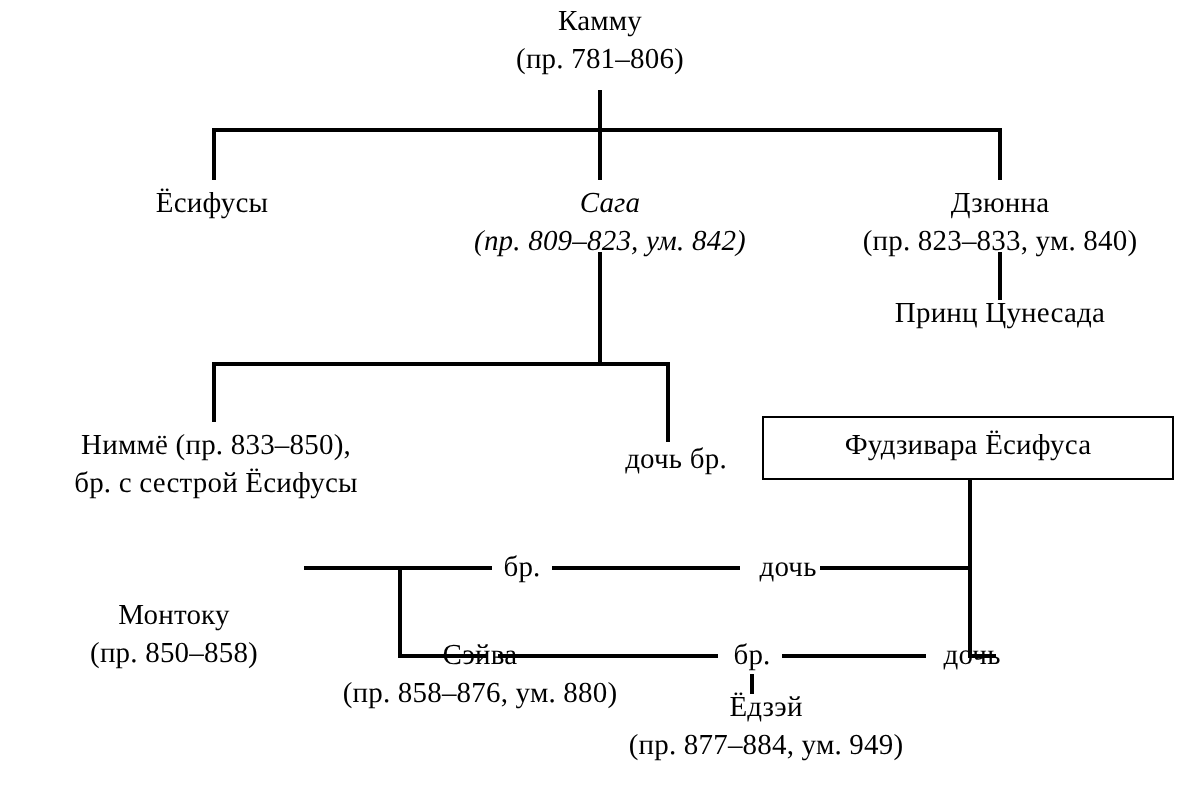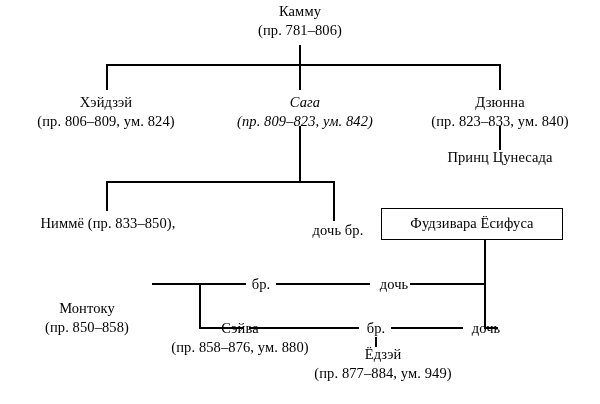--- a/index.html
+++ b/index.html
@@ -49,47 +49,47 @@
 <body>
 
 <div id="stage">
 
   <div class="node" style="left:230px; top:2px; width:140px;">
     <span class="l1">Камму</span>
     <span class="l2">(пр. 781–806)</span>
   </div>
 
   <div class="node" style="left:6px; top:93px; width:200px;">
-    <span class="l1">Хэйдзэй</span>
-    <span class="l2">(пр. 806–809, ум. 824)</span>
+    <span class="l1">Ёсифусы</span>
   </div>
 
   <div class="node" style="left:205px; top:93px; width:200px;font-style:italic;">
     <span class="l1">Сага</span>
     <span class="l2">(пр. 809–823, ум. 842)</span>
   </div>
 
   <div class="node" style="left:401px; top:93px; width:198px;">
     <span class="l1">Дзюнна</span>
     <span class="l2">(пр. 823–833, ум. 840)</span>
   </div>
 
   <div class="node" style="left:410px; top:148px; width:180px;">
     <span class="l1">Принц Цунесада</span>
   </div>
 
   <div class="node" style="left:2px; top:214px; width:212px;">
     <span class="l1">Ниммё (пр. 833–850),</span>
+    <span class="l2">бр. с сестрой Ёсифусы</span>
   </div>
 
   <div class="node" style="left:300px; top:221px; width:76px;">
     <span class="l1">дочь бр.</span>
   </div>
 
-  <div class="node boxed" style="left:381px; top:208px; width:182px;">
+  <div class="node boxed" style="left:381px; top:208px; width:206px;">
     <span class="l1">Фудзивара Ёсифуса</span>
   </div>
 
   <div class="node" style="left:22px; top:275px; width:130px;margin-top:24px;">
     <span class="l1">Монтоку</span>
     <span class="l2">(пр. 850–858)</span>
   </div>
 
   <div class="node" style="left:240px; top:275px; width:42px;">
     <span class="l1">бр.</span>

